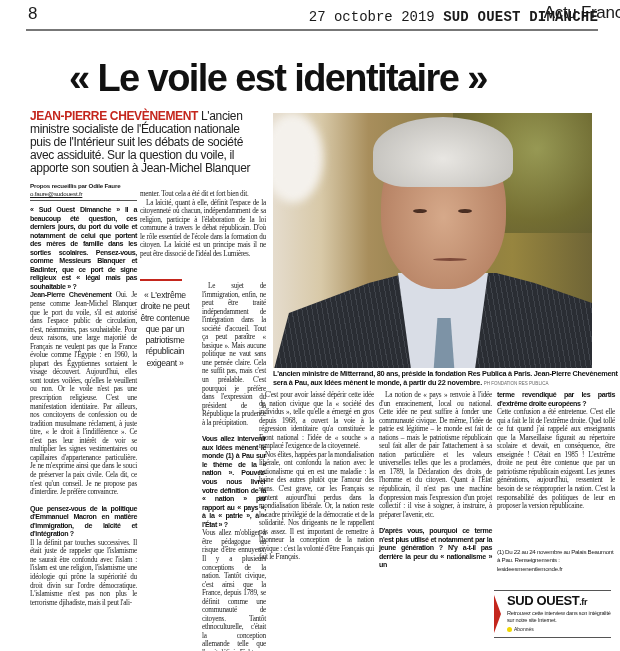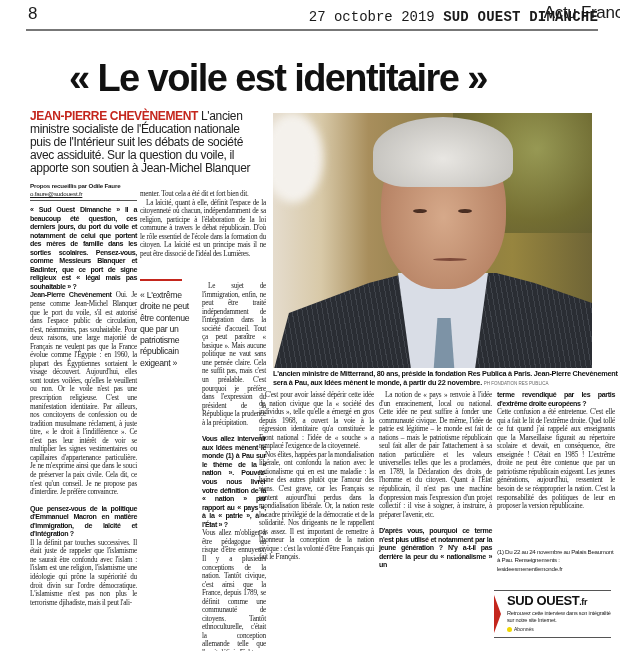--- a/index.html
+++ b/index.html
@@ -23,21 +23,21 @@
   .credits-rule { position: absolute; left: 30px; top: 200px; width: 107px; height: 1.2px; background: #555; }
 
   .col { position: absolute; font-size: 7.2px; line-height: 8.55px; text-align: justify; letter-spacing: -0.22px; color: #222; }
   .col p { text-indent: 0; }
   .col p.ind { text-indent: 6px; }
   .q { font-family: "Liberation Sans", sans-serif; font-weight: 700; font-size: 7.1px; letter-spacing: -0.35px; line-height: 8.55px; color: #111; }
   .ans-lead { font-family: "Liberation Sans", sans-serif; font-weight: 700; letter-spacing: -0.4px; }
   .gap { height: 8px; }
 
   .pullquote-rule { position: absolute; left: 140px; top: 279px; width: 42px; height: 2px; background: #c4261d; }
-  .pullquote { position: absolute; left: 140px; top: 290px; width: 50px; font-family: "Liberation Sans", sans-serif; font-size: 8.7px; line-height: 11.3px; letter-spacing: -0.3px; color: #222; }
+  .pullquote { position: absolute; left: 140px; top: 290px; width: 50px; font-family: "Liberation Sans", sans-serif; font-size: 8.7px; line-height: 11.3px; letter-spacing: -0.3px; color: #222; text-align: center; }
 
   .photo { position: absolute; left: 273px; top: 113px; width: 319px; height: 255px; overflow: hidden;
     background: linear-gradient(90deg, #e5dccd 0%, #d8c9a8 15%, #a88e5c 30%, #8a7b45 55%, #97853f 75%, #6f6536 100%); }
   .photo .glare { position: absolute; left: -10px; top: 0; width: 60px; height: 90px; background: #f4f1ec; border-radius: 50%; filter: blur(4px); }
   .photo .foliage { position: absolute; left: 180px; top: 0; width: 140px; height: 120px; background: radial-gradient(circle at 60% 30%, #9aa05a, #6d6a2f 60%, #5a5530); opacity: 0.8; }
   .photo .suit { position: absolute; left: 0; top: 160px; width: 319px; height: 100px; background: repeating-linear-gradient(80deg, #2a2d33 0 4px, #3f434a 4px 5px); clip-path: polygon(5% 40%, 30% 10%, 42% 0, 70% 0, 82% 10%, 100% 30%, 100% 100%, 0 100%); }
   .photo .shirt { position: absolute; left: 125px; top: 160px; width: 90px; height: 100px; background: #d9dde6; clip-path: polygon(0 0, 100% 0, 85% 100%, 15% 100%); }
   .photo .tie { position: absolute; left: 160px; top: 205px; width: 22px; height: 60px; background: #7d93a6; clip-path: polygon(20% 0, 80% 0, 100% 100%, 0 100%); }
   .photo .neck { position: absolute; left: 130px; top: 130px; width: 80px; height: 45px; background: #b8876b; border-radius: 0 0 40px 40px; }
   .photo .face { position: absolute; left: 108px; top: 16px; width: 125px; height: 160px; background: radial-gradient(ellipse at 50% 55%, #d6a98a, #b88466 70%, #9c6d52); border-radius: 48% 48% 45% 45%; }

